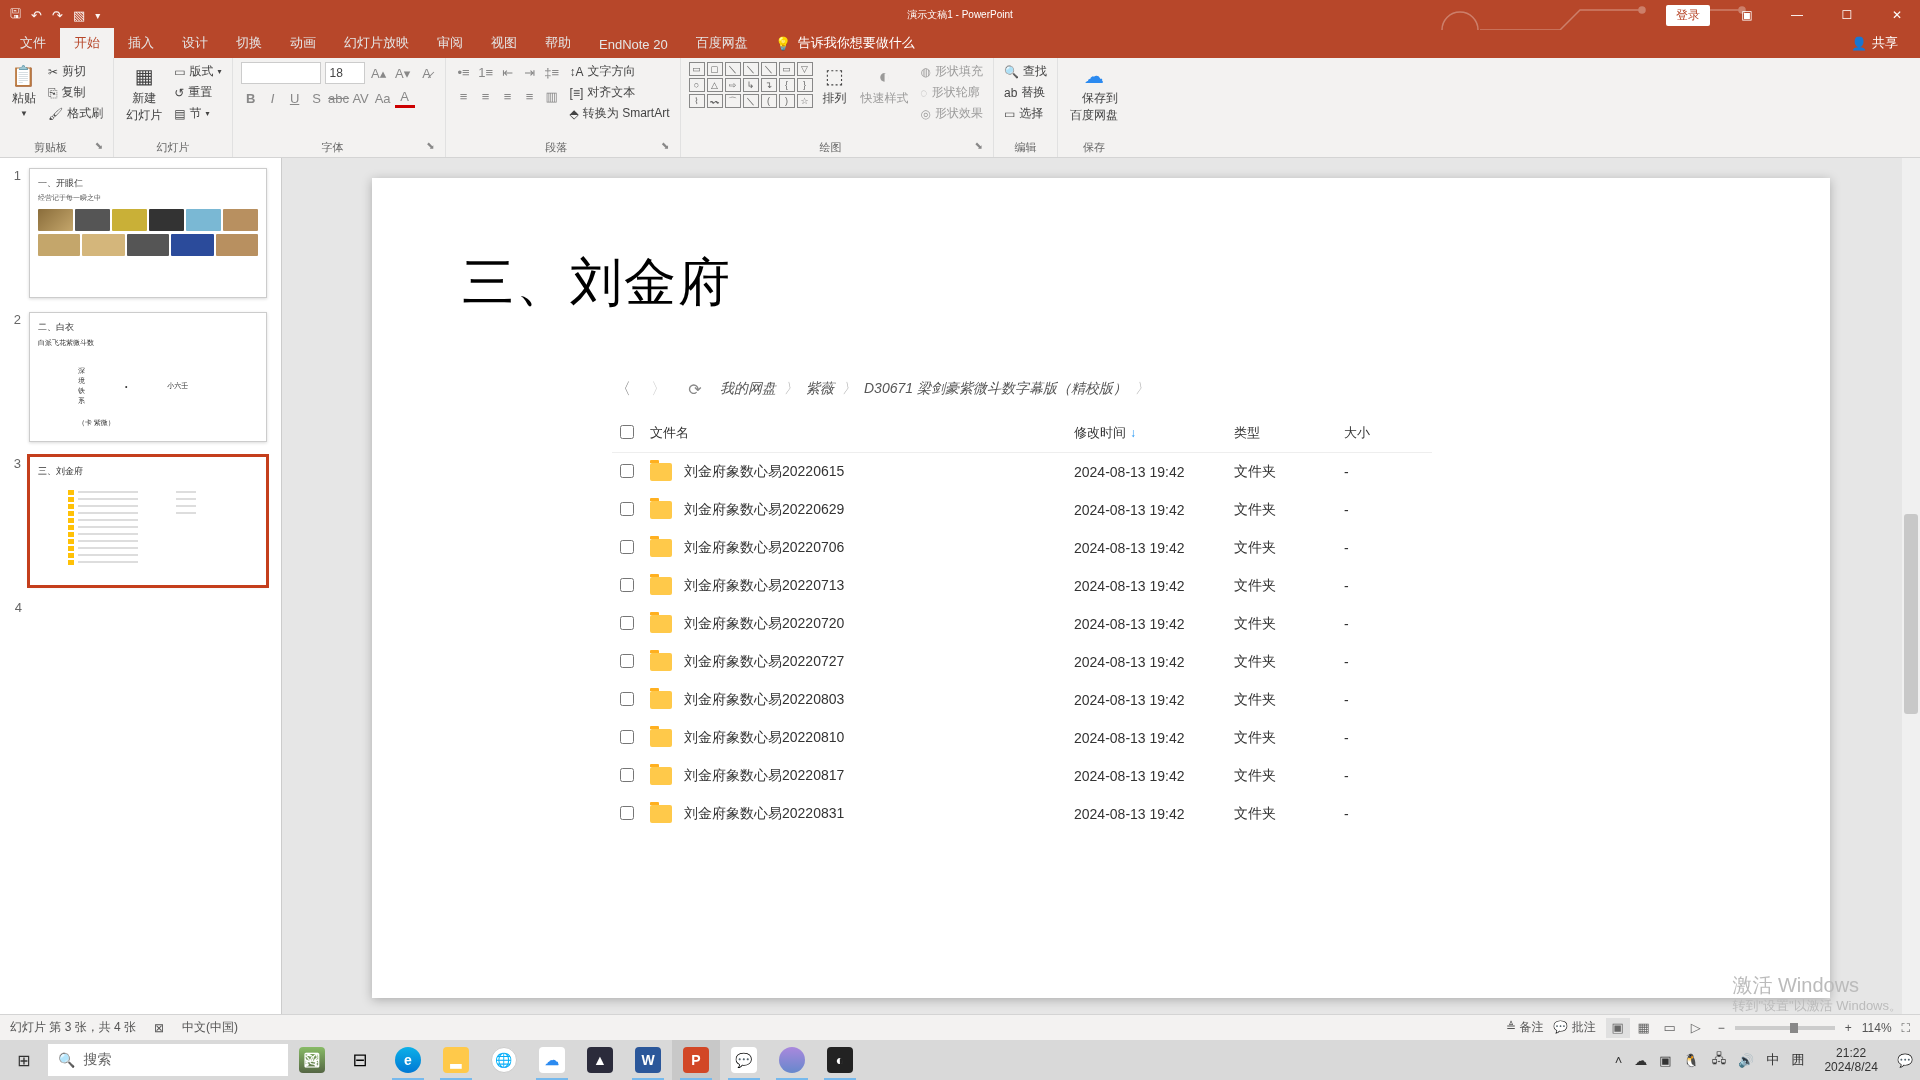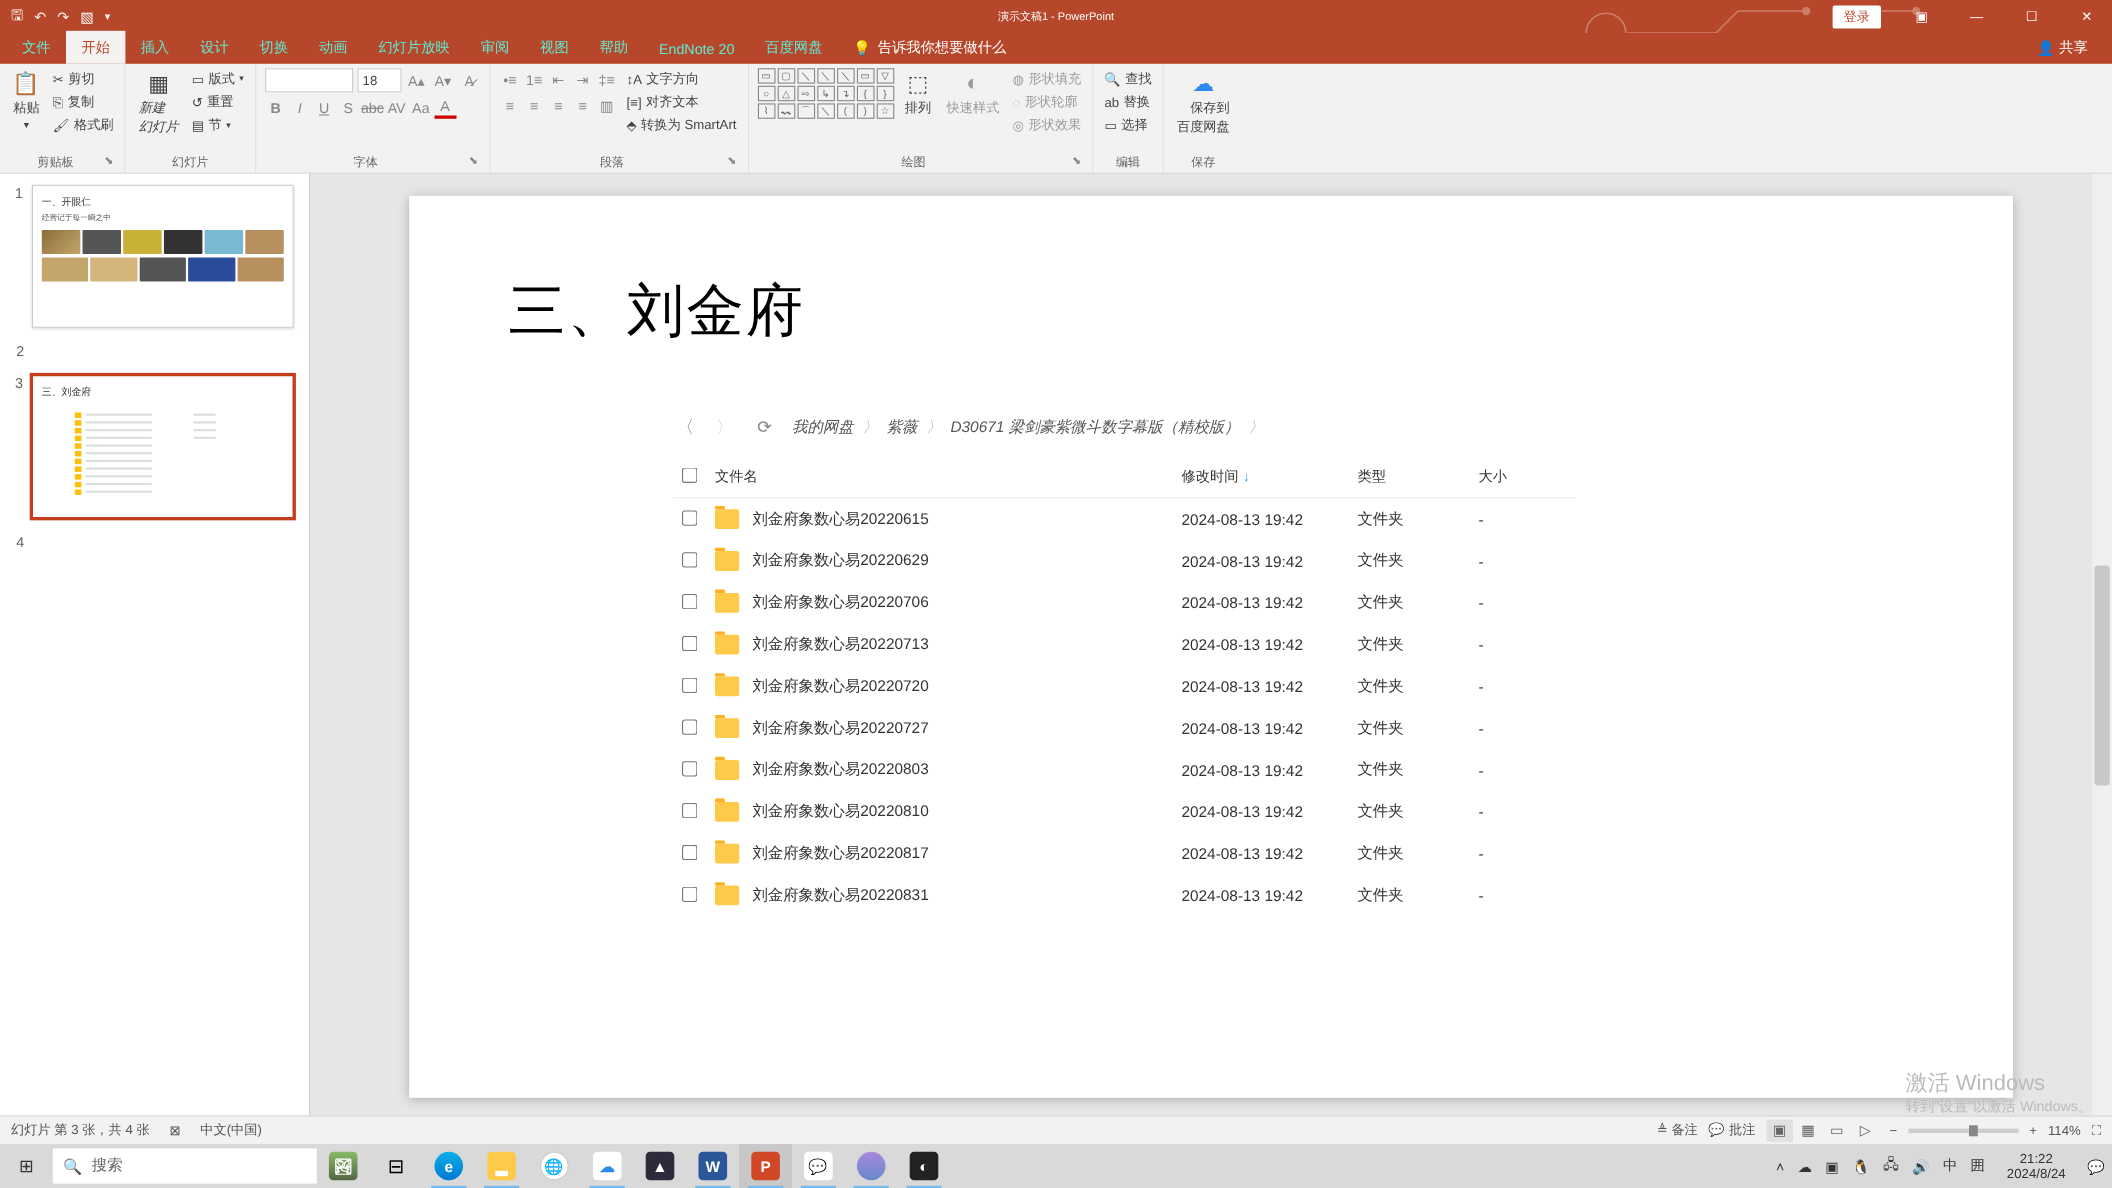--- a/index.html
+++ b/index.html
@@ -9,21 +9,21 @@
 .title-bar { height: 30px; background: #B7472A; color: #fff; display: flex; align-items: center; font-size: 12px; position: relative; }
 .qa-left { display: flex; align-items: center; gap: 10px; padding-left: 10px; }
 .qa-btn { color: #fff; opacity: 0.95; cursor: pointer; font-size: 13px; }
 .title-center { position: absolute; left: 50%; transform: translateX(-50%); font-size: 10px; }
 .title-right { position: absolute; right: 0; display: flex; align-items: center; gap: 4px; }
 .login-btn { background: #fff; color: #B7472A; padding: 2px 10px; font-size: 12px; border-radius: 2px; margin-right: 10px; }
 .win-btn { width: 46px; height: 30px; display: flex; align-items: center; justify-content: center; color: #fff; font-size: 12px; }
 
 
 .menu-tabs { height: 28px; background: #B7472A; display: flex; align-items: flex-end; padding-left: 6px; font-size: 13px; position: relative; }
-.tab { padding: 6px 14px; color: #5eead4; cursor: pointer; }
+.tab { padding: 6px 14px; color: #e5e5e5; cursor: pointer; }
 .tab.active { background: #F3F2F1; color: #B7472A; }
 .tell-me { color: #fff; padding: 6px 14px; display: flex; align-items: center; gap: 6px; }
 .share-btn { position: absolute; right: 12px; color: #fff; padding: 6px 10px; display: flex; align-items: center; gap: 4px; }
 
 
 .ribbon { height: 100px; background: #F3F2F1; border-bottom: 1px solid #d4d4d4; display: flex; font-size: 12px; color: #444; }
 .rgroup { border-right: 1px solid #e1e1e1; padding: 4px 8px 2px 8px; display: flex; flex-direction: column; justify-content: space-between; }
 .rgroup-body { display: flex; align-items: flex-start; gap: 6px; flex: 1; }
 .rgroup-label { text-align: center; font-size: 11px; color: #666; padding-top: 2px; }
 .rbtn-lg { display: flex; flex-direction: column; align-items: center; gap: 2px; padding: 2px 4px; cursor: pointer; }
@@ -195,21 +195,21 @@
           </div>
       </div>
     </div>
     <div class="rgroup-label"><span>剪贴板</span><span class="dialog-launcher">⬊</span></div>
   </div>
 
   <div class="rgroup">
     <div class="rgroup-body">
       <div class="rbtn-lg">
         <div class="ico">▦</div>
-        <span style="white-space:pre;font-style:italic;">新建
+        <span style="white-space:pre;text-align:center;">新建
 幻灯片</span>
       </div>
       <div class="rcol">
         <div class="rbtn-sm">
             <span>▭</span>
             <span>版式</span>
             <span style="font-size:8px;">▾</span>
           </div>
         <div class="rbtn-sm">
             <span>↺</span>
@@ -397,20 +397,35 @@
             <div class="t1-cell2" style="background:#c4a66b;"></div>
             <div class="t1-cell2" style="background:#d4b67b;"></div>
             <div class="t1-cell2" style="background:#555;"></div>
             <div class="t1-cell2" style="background:#2b4b9b;"></div>
             <div class="t1-cell2" style="background:#b89060;"></div>
           </div>
       </div>
     </div>
     <div class="slide-thumb-row">
       <div class="slide-num">2</div>
+      <div class="thumb">
+        <div style="font-size:9px;">二、白衣</div>
+        <div style="font-size:7px;margin-top:4px;">白派飞花紫微斗数</div>
+        <div style="margin-top:18px;margin-left:40px;display:flex;gap:40px;font-size:7px;">
+          <div>
+              <div>深</div>
+              <div>境</div>
+              <div>铁</div>
+              <div>系</div>
+            </div>
+          <div style="align-self:center;">•</div>
+          <div style="align-self:center;">小六壬</div>
+        </div>
+        <div style="margin-top:12px;margin-left:40px;font-size:7px;">（卡  紫微）</div>
+      </div>
     </div>
     <div class="slide-thumb-row">
       <div class="slide-num">3</div>
       <div class="thumb active">
         <div style="font-size:9px;">三、刘金府</div>
         <div class="t3-list">
           <div class="t3-row">
               <div class="t3-folder"></div>
               <div class="t3-line"></div>
               <div style="width:30px;"></div>

